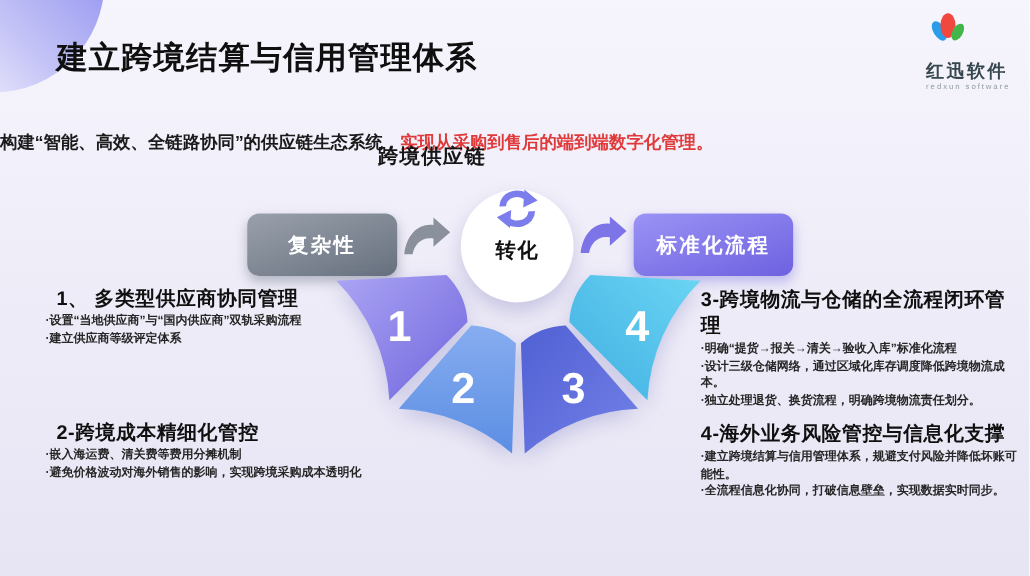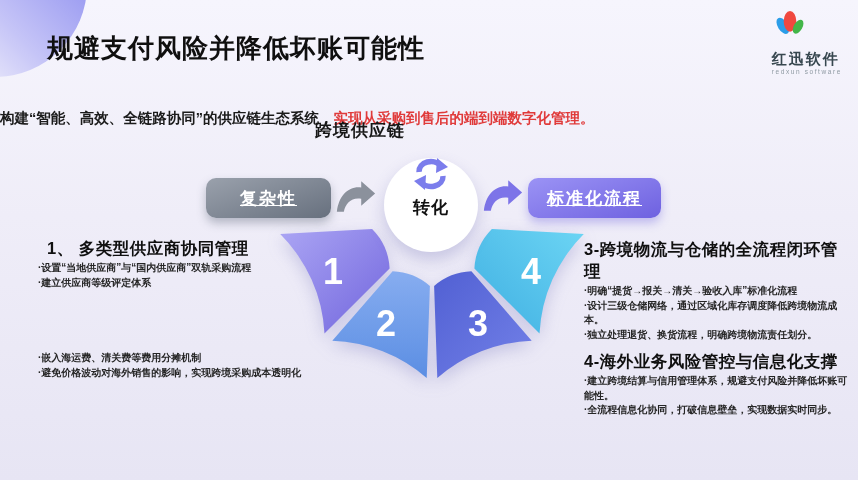--- a/index.html
+++ b/index.html
@@ -35,23 +35,23 @@
   }
   .subtitle .hl { color:#e03a3a; }
 
   .center-label {
     position:absolute; left:0; top:119px; width:720px; text-align:center;
     font-size:17px; font-weight:bold; color:#161616; letter-spacing:1px;
   }
 
   
   .pill {
-    position:absolute; height:40px; border-radius:10px;
+    position:absolute; height:52px; border-radius:10px;
     display:flex; align-items:center; justify-content:center;
-    color:#fff; font-size:17px; font-weight:bold; letter-spacing:2px;text-decoration:underline;
+    color:#fff; font-size:17px; font-weight:bold; letter-spacing:2px;
   }
   .pill-gray {
     left:206px; top:178px; width:125px;
     background:linear-gradient(160deg,#9aa1ac 0%,#67707e 100%);
     box-shadow:0 5px 10px rgba(70,80,100,.35);
   }
   .pill-purple {
     left:528px; top:178px; width:133px;
     background:linear-gradient(160deg,#9b93f5 0%,#6e61e0 100%);
     box-shadow:0 5px 10px rgba(100,90,220,.35);
@@ -104,21 +104,21 @@
         <ellipse cx="20" cy="13" rx="7" ry="11.5" fill="#f0483f"></ellipse>
         <ellipse cx="29" cy="19" rx="4.8" ry="8.5" fill="#43b649" transform="rotate(30 29 19)"></ellipse>
       </svg>
     </span>
     <span class="logo-text">
       <span class="logo-name">红迅软件</span>
       <span class="logo-tag">redxun software</span>
     </span>
   </div>
 
-  <h1 class="title">规避支付风险并降低坏账可能性</h1>
+  <h1 class="title">建立跨境结算与信用管理体系</h1>
 
   <p class="subtitle">
     <span>构建“智能、高效、全链路协同”的供应链生态系统，</span><span class="hl">实现从采购到售后的端到端数字化管理。</span>
   </p>
 
   <div class="center-label">跨境供应链</div>
 
   <svg class="fan-svg" width="858" height="480" viewBox="0 0 858 480">
     <defs>
       <linearGradient id="g1" x1="0%" y1="0%" x2="100%" y2="100%">
@@ -186,20 +186,21 @@
 
   <div class="section s1">
     <h2>1、 多类型供应商协同管理</h2>
     <ul>
       <li>·设置“当地供应商”与“国内供应商”双轨采购流程</li>
       <li>·建立供应商等级评定体系</li>
     </ul>
   </div>
 
   <div class="section s2">
+    <h2>2-跨境成本精细化管控</h2>
     <ul>
       <li>·嵌入海运费、清关费等费用分摊机制</li>
       <li>·避免价格波动对海外销售的影响，实现跨境采购成本透明化</li>
     </ul>
   </div>
 
   <div class="section s3">
     <h2>3-跨境物流与仓储的全流程闭环管理</h2>
     <ul>
       <li>·明确“提货→报关→清关→验收入库”标准化流程</li>

